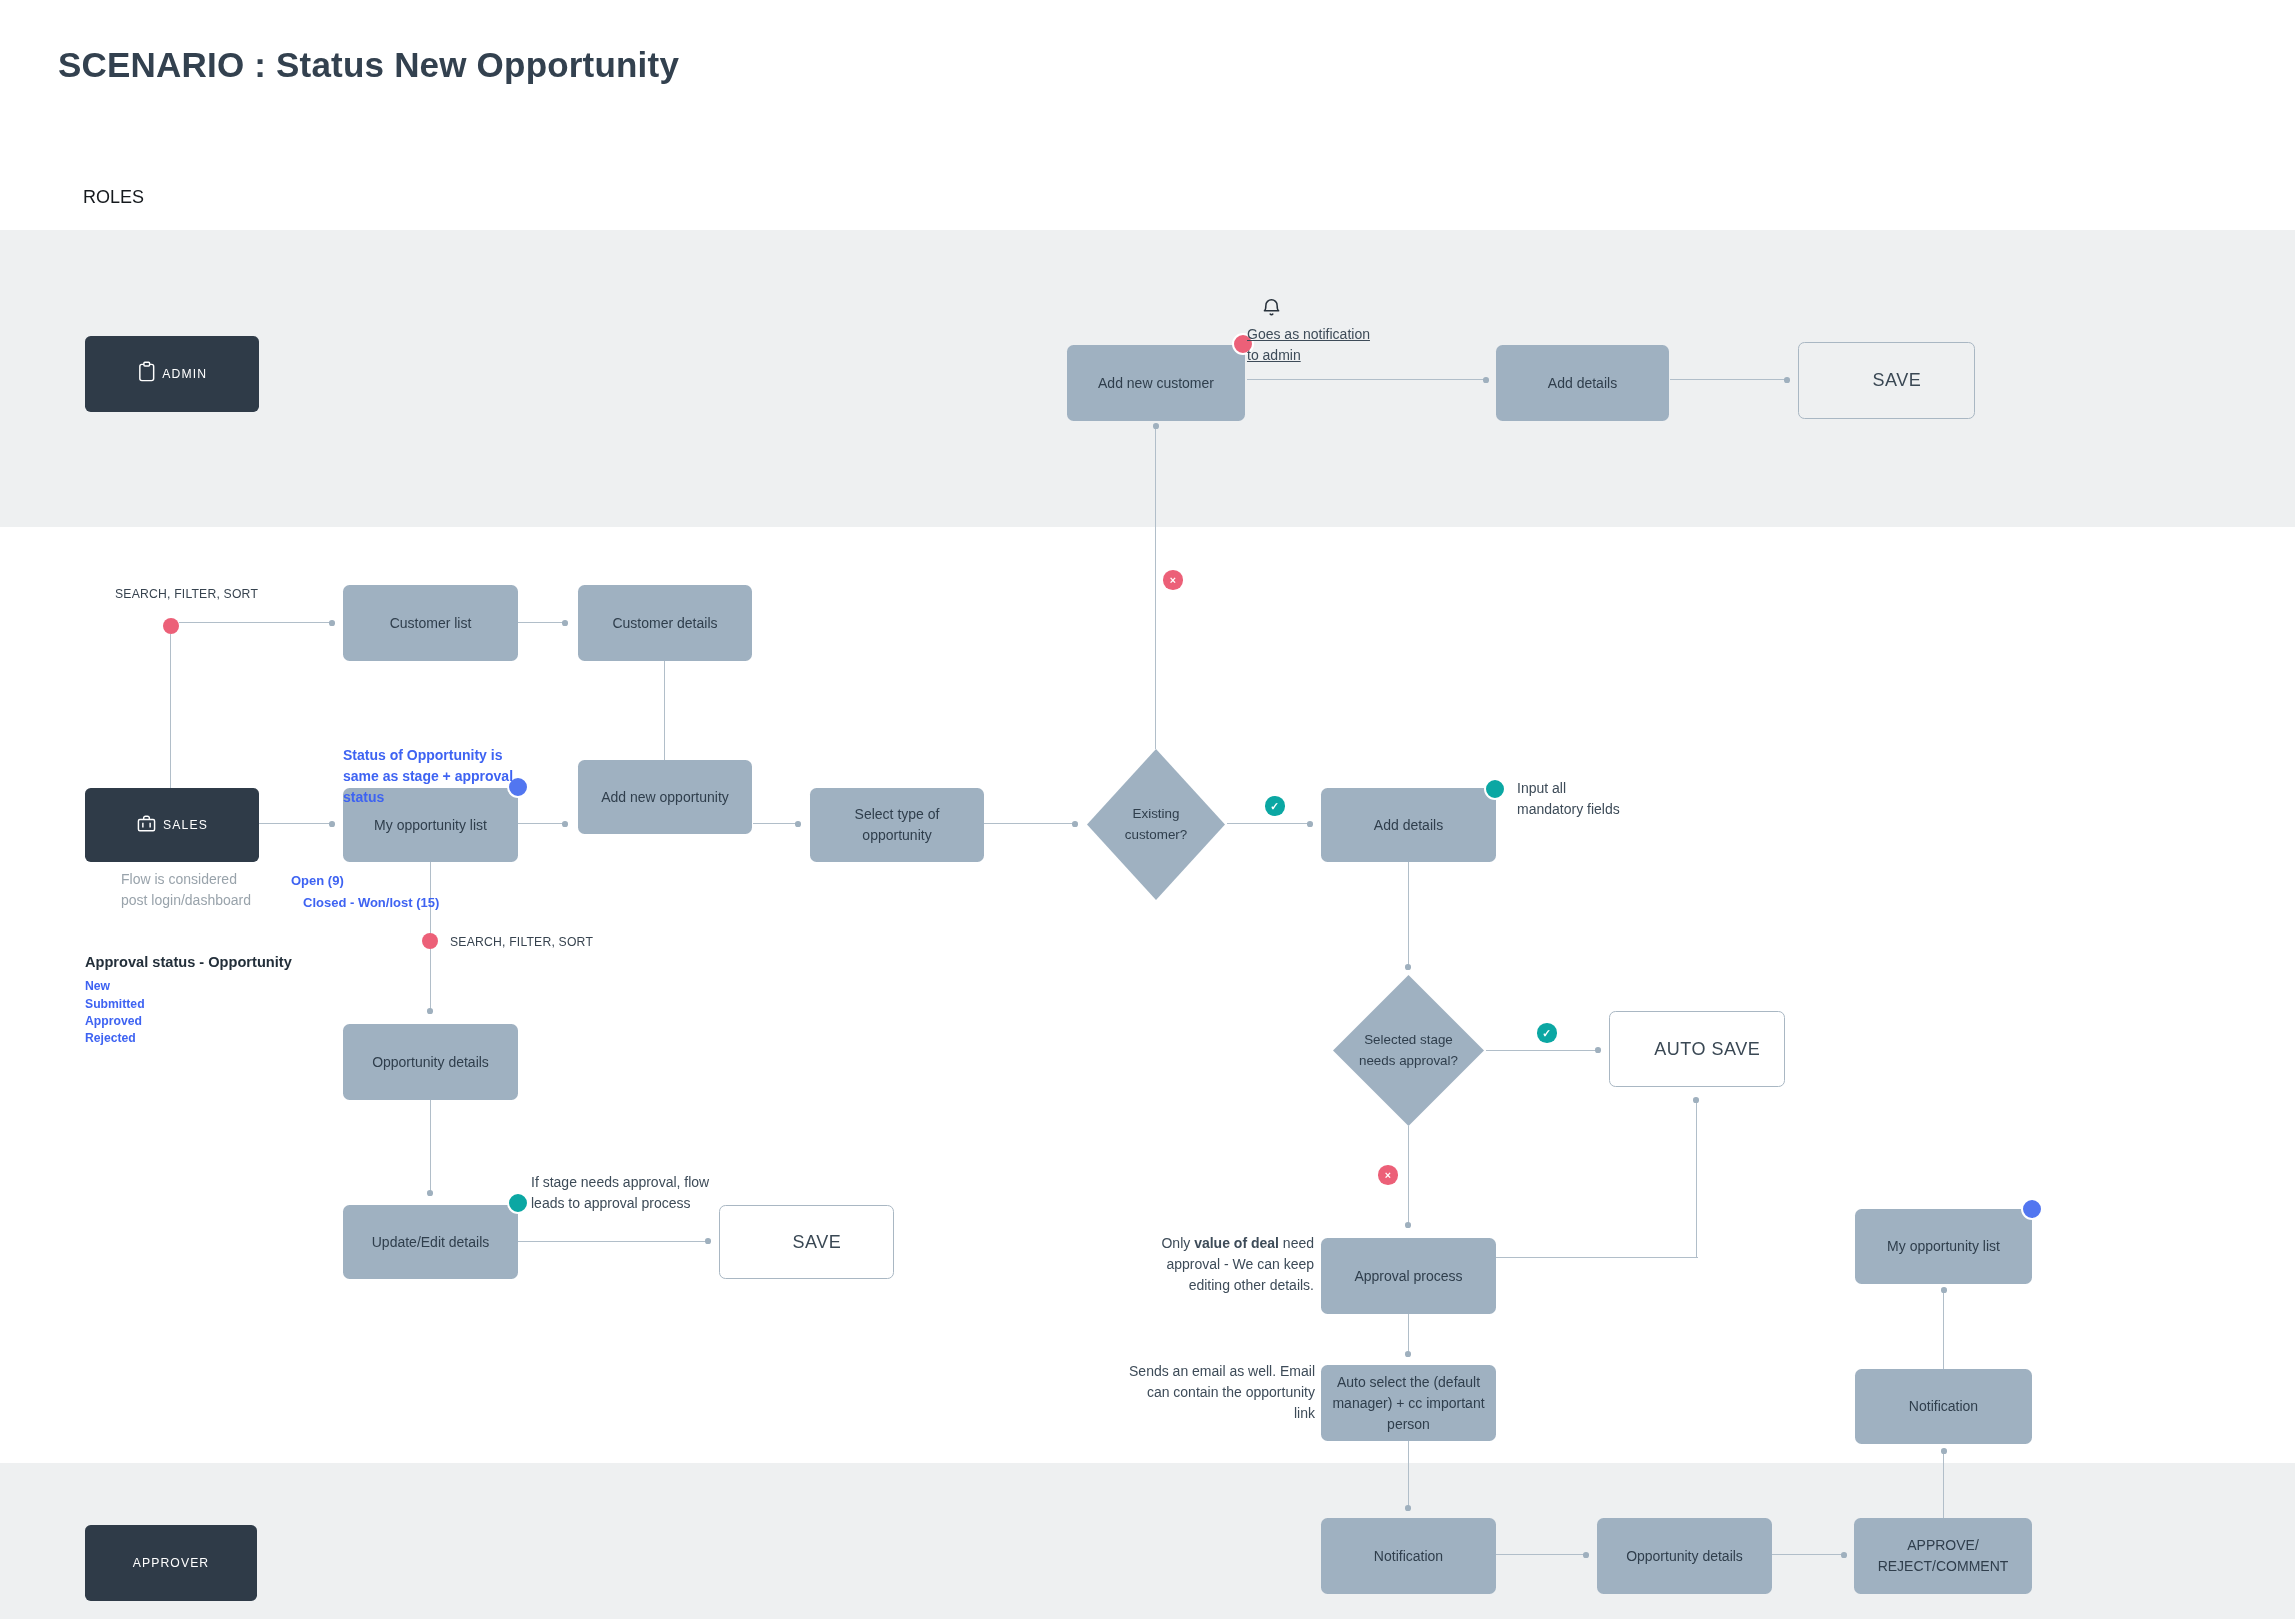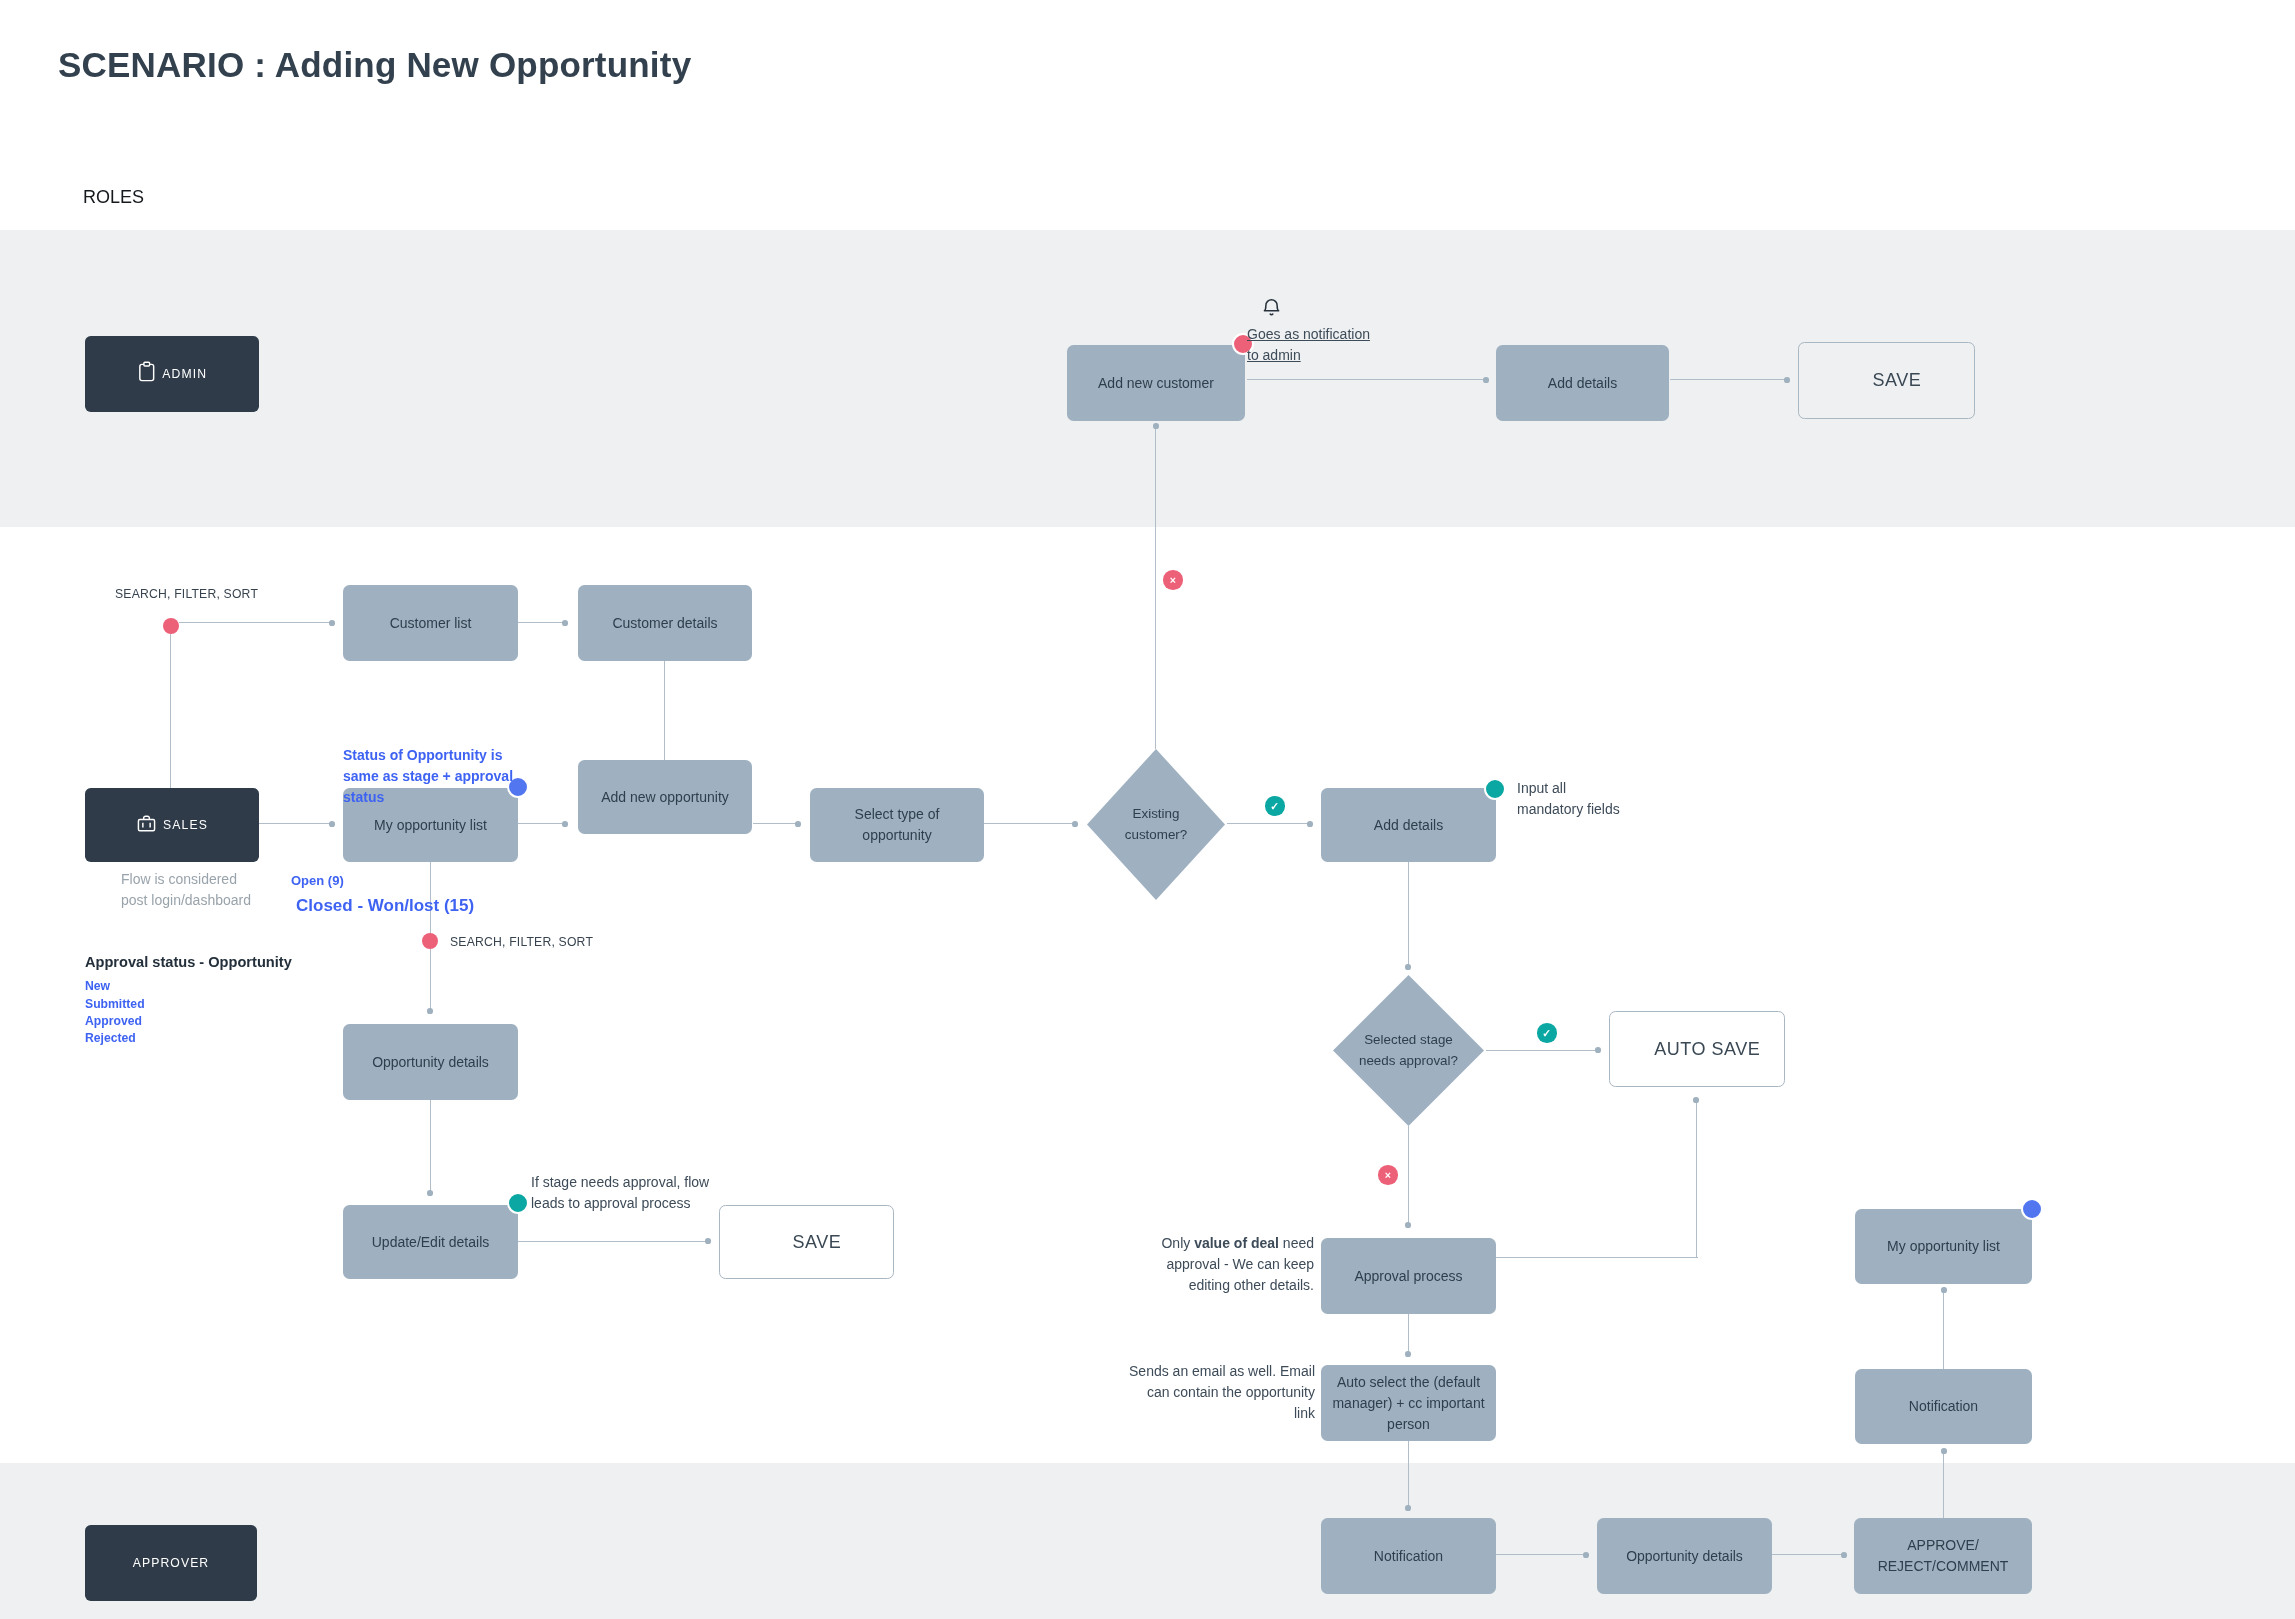--- a/index.html
+++ b/index.html
@@ -33,21 +33,21 @@
   .bell{position:absolute;}
 </style>
 </head>
 <body>
 
 <div id="canvas">
 
   <div class="lane" style="top:230px;height:297px;"></div>
   <div class="lane" style="top:1463px;height:156px;"></div>
 
-  <div class="page-title">SCENARIO : Adding New Opportunity</div>
+  <div class="page-title">SCENARIO : Status New Opportunity</div>
   <div class="roles-heading">ROLES</div>
 
   <div class="hline" style="left:179px;top:622px;width:155px;"></div>
   <div class="enddot" style="left:329px;top:620px;"></div>
   <div class="vline" style="left:170px;top:634px;height:154px;"></div>
   <div class="hline" style="left:518px;top:622px;width:49px;"></div>
   <div class="enddot" style="left:562px;top:620px;"></div>
   <div class="vline" style="left:664px;top:661px;height:116px;"></div>
   <div class="enddot" style="left:662px;top:771px;"></div>
   <div class="hline" style="left:259px;top:823px;width:75px;"></div>
@@ -170,21 +170,21 @@
     <svg width="23" height="24.4" viewBox="0 0 24 26" fill="none" stroke="#28323c" stroke-width="1.6" stroke-linecap="round" stroke-linejoin="round">
       <path d="M6 10a6 6 0 0 1 12 0c0 4.6 1.6 5.8 1.6 5.8H4.4S6 14.6 6 10z"></path>
       <path d="M10.6 19.2a1.7 1.7 0 0 0 2.8 0"></path>
     </svg>
   </div>
 
   <div class="note small" style="left:115px;top:585px;">SEARCH, FILTER, SORT</div>
   <div class="note" style="left:1247px;top:324px;width:138px;text-decoration:underline;">Goes as notification to admin</div>
   <div class="note blue" style="left:343px;top:745px;width:195px;">Status of Opportunity is same as stage + approval status</div>
   <div class="note blue" style="left:291px;top:871px;font-size:13px;">Open (9)</div>
-  <div class="note blue" style="left:296px;top:893px;font-size:17px;">Closed - Won/lost (15)</div>
+  <div class="note blue" style="left:303px;top:893px;font-size:13px;">Closed - Won/lost (15)</div>
   <div class="note gray" style="left:104px;top:869px;width:142px;margin-left:17px;">Flow is considered post login/dashboard</div>
   <div class="heading-bold" style="left:85px;top:954px;">Approval status - Opportunity</div>
   <div class="legend-item" style="left:85px;top:979px;">New</div>
   <div class="legend-item" style="left:85px;top:997px;">Submitted</div>
   <div class="legend-item" style="left:85px;top:1014px;">Approved</div>
   <div class="legend-item" style="left:85px;top:1031px;">Rejected</div>
   <div class="note small" style="left:450px;top:933px;">SEARCH, FILTER, SORT</div>
   <div class="note" style="left:1517px;top:778px;width:114px;">Input all mandatory fields</div>
   <div class="note" style="left:531px;top:1172px;width:179px;">If stage needs approval, flow leads to approval process</div>
   <div class="note right" style="left:1151px;top:1233px;width:163px;">

